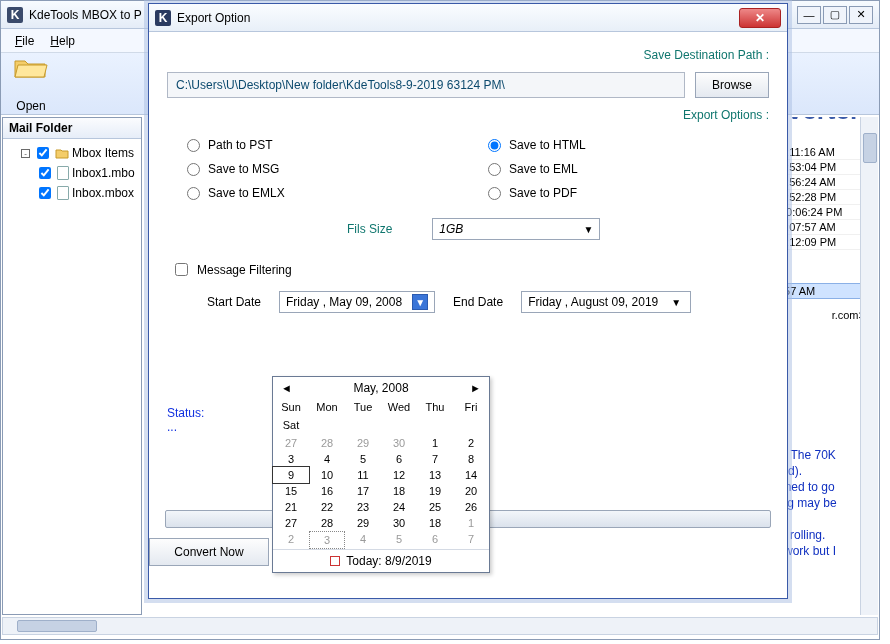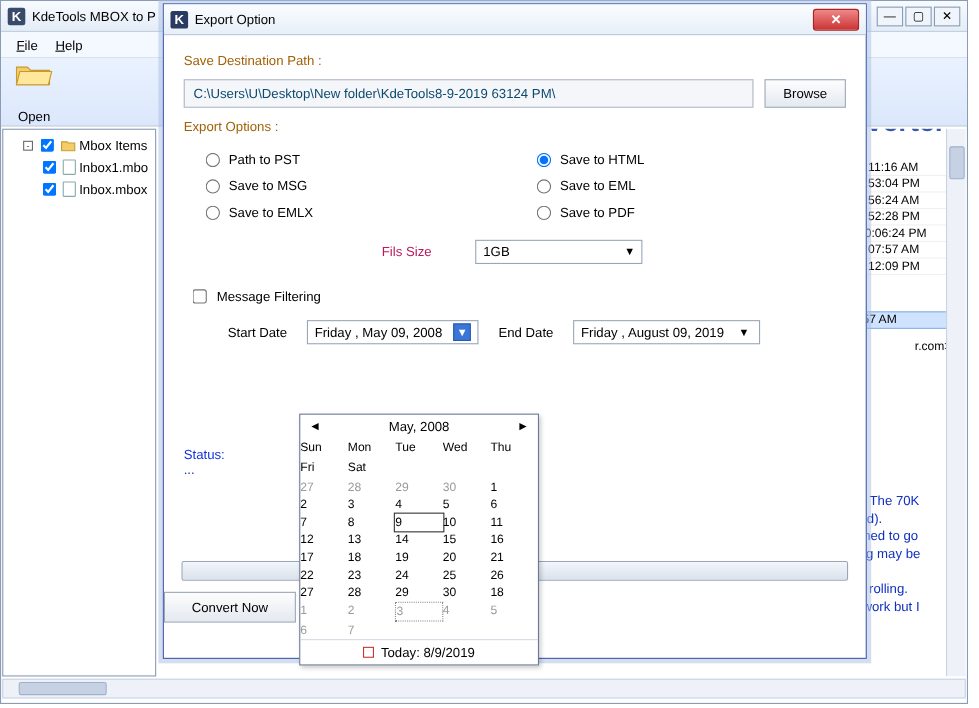--- a/index.html
+++ b/index.html
@@ -45,52 +45,52 @@
 .hscroll .thumb { position:absolute; left:14px; top:2px; width:80px; height:12px; background:#c6d2e4; border:1px solid #9fb0ca; border-radius:2px; }
 
 
 .dialog { position:absolute; left:148px; top:3px; width:640px; height:596px; background:#fff; border:1px solid #3a5aa8; box-shadow:0 0 0 4px rgba(170,190,225,0.5); z-index:10; }
 .dlg-title { height:28px; background:linear-gradient(#fafdff,#e8eff8); border-bottom:1px solid #b7c6dc; display:flex; align-items:center; padding:0 6px; }
 .dlg-title .icon { width:16px; height:16px; background:#2a3a60; color:#fff; text-align:center; font-weight:bold; border-radius:2px; line-height:16px; margin-right:6px; }
 .dlg-title .text { flex:1; }
 .dlg-close { width:42px; height:20px; background:linear-gradient(#e88,#c33); border:1px solid #a22; border-radius:3px; color:#fff; display:flex; align-items:center; justify-content:center; cursor:pointer; font-weight:bold; }
 
 .dlg-body { padding:10px 18px; position:relative; height:calc(100% - 28px); }
-.section-label { color:#a16207; margin:6px 0 10px 0; }
+.section-label { color:#0f766e; margin:6px 0 10px 0;text-align:right; }
 .path-row { display:flex; gap:10px; align-items:center; margin-bottom:10px; }
 .path-input { flex:1; height:26px; border:1px solid #b0b8c6; background:#f4f6f9; padding:0 8px; color:#0c4a6e; }
 .btn { height:26px; padding:0 16px; border:1px solid #9aa6b8; background:linear-gradient(#fdfdfd,#e4e9f0); cursor:pointer; }
 
 .radio-grid { display:grid; grid-template-columns:1fr 1fr; gap:10px 40px; padding:6px 20px 14px 20px; }
 .radio-item { display:flex; align-items:center; gap:8px; cursor:pointer; }
 .radio-item input { margin:0; }
 
 .check-row { display:flex; align-items:center; gap:6px; padding:6px 4px; }
 .size-row { display:flex; align-items:center; gap:40px; padding:4px 0 14px 180px; }
-.size-sel { width:152px; height:22px; border:1px solid #9aa6b8; padding:0 6px; display:flex; align-items:center; justify-content:space-between; cursor:pointer; }
+.size-sel { width:168px; height:22px; border:1px solid #9aa6b8; padding:0 6px; display:flex; align-items:center; justify-content:space-between; cursor:pointer;font-style:italic; }
 .caret { font-size:10px; }
 
 .date-row { display:flex; align-items:center; gap:18px; padding:6px 0 6px 40px; }
 .date-picker { height:22px; border:1px solid #9aa6b8; padding:0 6px; display:flex; align-items:center; gap:10px; cursor:pointer; }
 .date-picker.active .drop { background:#3a75d8; color:#fff; border:1px solid #2a5ab0; }
 .drop { width:16px; height:16px; display:flex; align-items:center; justify-content:center; font-size:10px; }
 
 .status-label { color:#1030e0; margin-top:8px; }
 .status-dots { color:#1030e0; }
 
 .progress-bar { position:absolute; left:16px; right:16px; top:478px; height:18px; border:1px solid #9aa6b8; background:linear-gradient(#f3f6fa,#dbe2ec); border-radius:2px; }
 
 .dlg-buttons { position:absolute; left:0; right:0; top:506px; display:flex; justify-content:flex-start; gap:14px; }
 .dlg-buttons .btn { width:120px; height:28px; }
 
 
 .calendar { position:absolute; left:272px; top:376px; width:218px; background:#fff; border:1px solid #6a7a94; z-index:20; box-shadow:2px 2px 4px rgba(0,0,0,0.2); }
 .cal-hdr { display:flex; align-items:center; justify-content:space-between; padding:4px 8px; }
 .cal-nav { cursor:pointer; font-size:11px; }
-.cal-grid { display:grid; grid-template-columns:repeat(5,1fr); }
+.cal-grid { display:grid; grid-template-columns:repeat(6,1fr); text-align:center; }
 .cal-dow { font-size:11px; padding:2px 0 4px; }
 .cal-day { font-size:11px; padding:2px 0; cursor:pointer; }
 .cal-day.other { color:#9a9a9a; }
 .cal-day.sel { outline:1px solid #333; }
 .cal-day.todaybox { border:1px dotted #888; }
 .cal-today { text-align:center; padding:4px 0; font-size:11px; border-top:1px solid #d4dae4; display:flex; align-items:center; justify-content:center; gap:6px; }
 .cal-today .sq { width:10px; height:10px; border:1px solid #c33; }
 
 label { cursor:pointer; }
 </style>
@@ -116,20 +116,21 @@
       <svg class="folder-icon" viewBox="0 0 36 24">
           <path d="M2 6h10l3 3h17v13H2z" fill="#f4cd6a" stroke="#c79a2a"></path>
           <path d="M5 10h29l-3 12H2z" fill="#ffe79c" stroke="#c79a2a"></path>
         </svg>
       <span>Open</span>
     </div>
   </div>
 
   <div class="content-row">
     <div class="sidebar">
+      <div class="sidebar-hdr">Mail Folder</div>
       <div class="tree">
         <div class="tree-row indent1">
           <span class="tree-toggle">-</span>
           <input type="checkbox" class="chk" checked="" style="">
           <svg width="14" height="12">
               <path d="M1 3h5l1 1h6v7H1z" fill="#f4cd6a" stroke="#c79a2a"></path>
             </svg>
           <span>Mbox Items</span>
         </div>
         <div class="tree-row indent2">
@@ -212,21 +213,21 @@
           <input type="radio" name="fmt" style="">
           <span>Save to EMLX</span>
         </label>
       <label class="radio-item">
           <input type="radio" name="fmt" style="">
           <span>Save to PDF</span>
         </label>
     </div>
 
     <div class="size-row">
-      <span style="color:#be185d">Fils Size</span>
+      <span style="color:#0f766e">Fils Size</span>
       <div class="size-sel">
         <span>1GB</span>
         <span class="caret">▼</span>
       </div>
     </div>
 
     <label class="check-row">
       <input type="checkbox" style="">
       <span>Message Filtering</span>
     </label>

